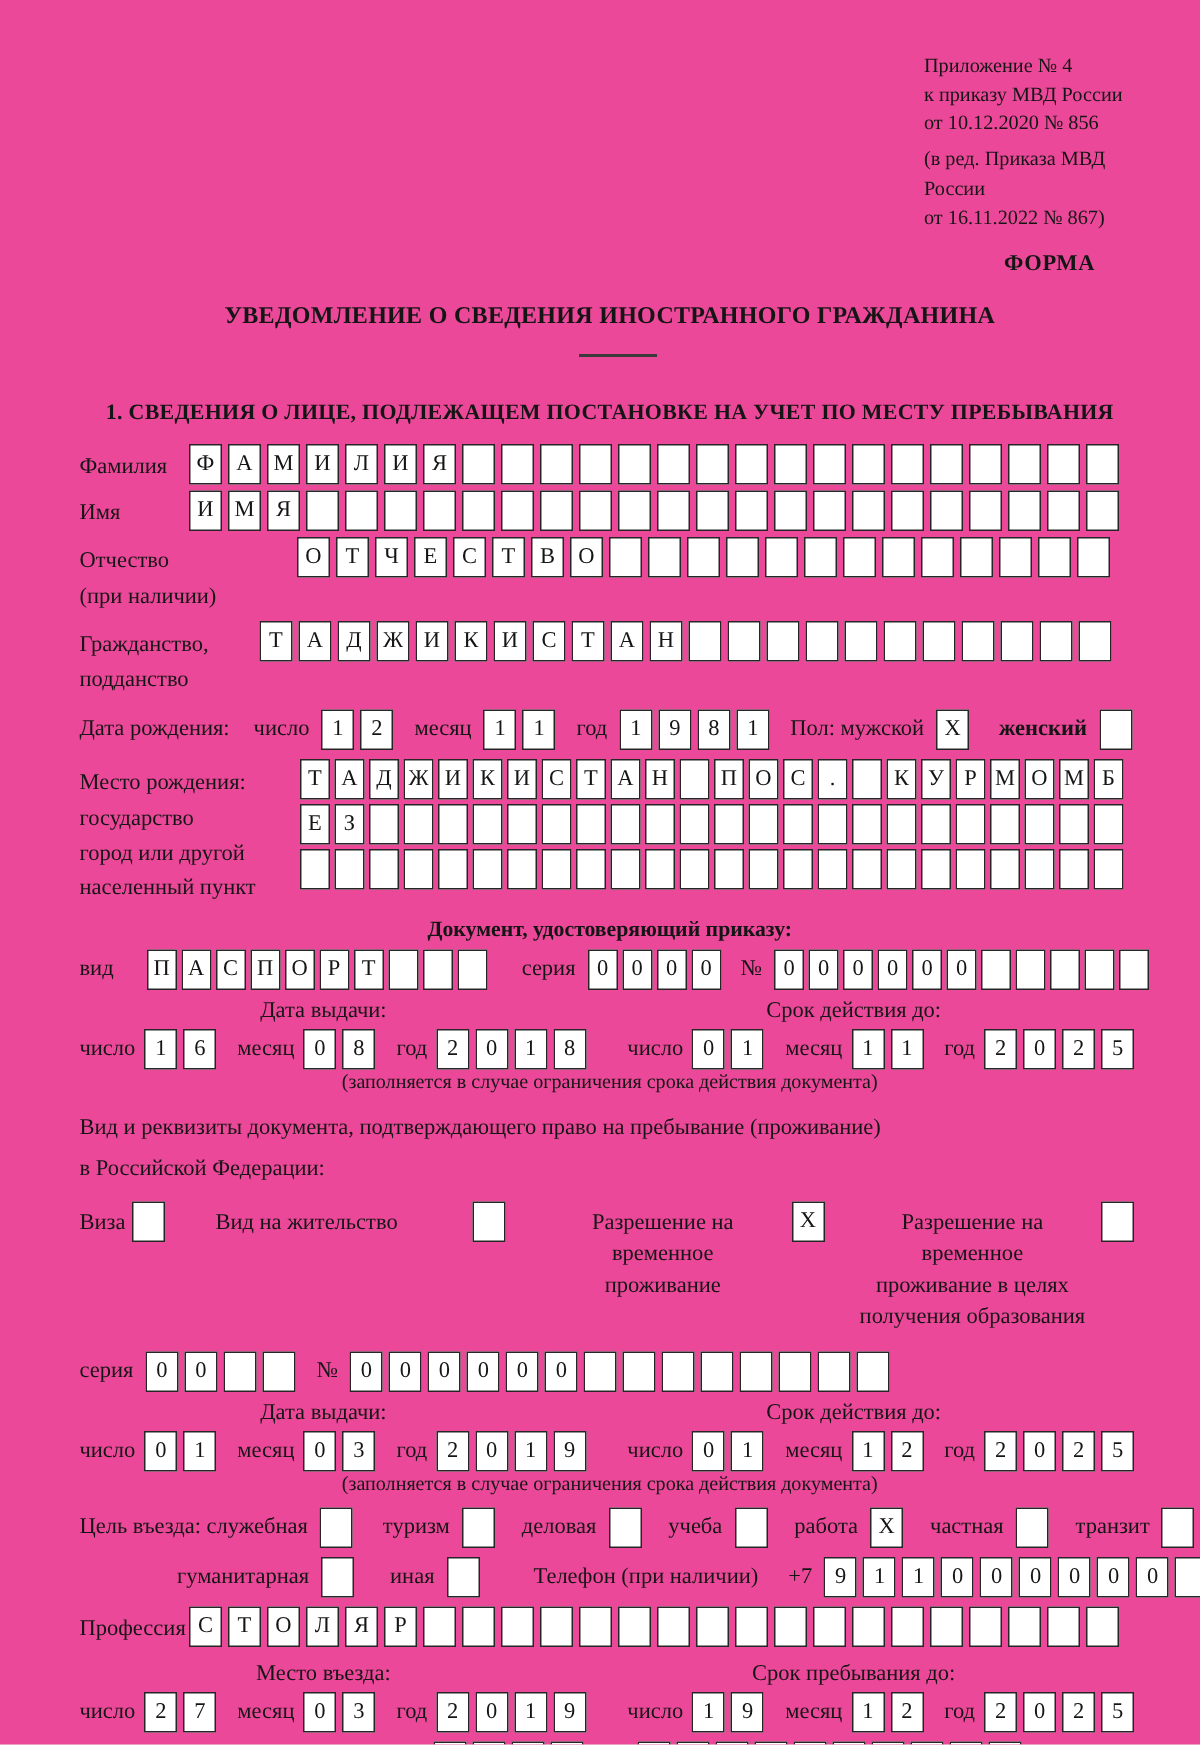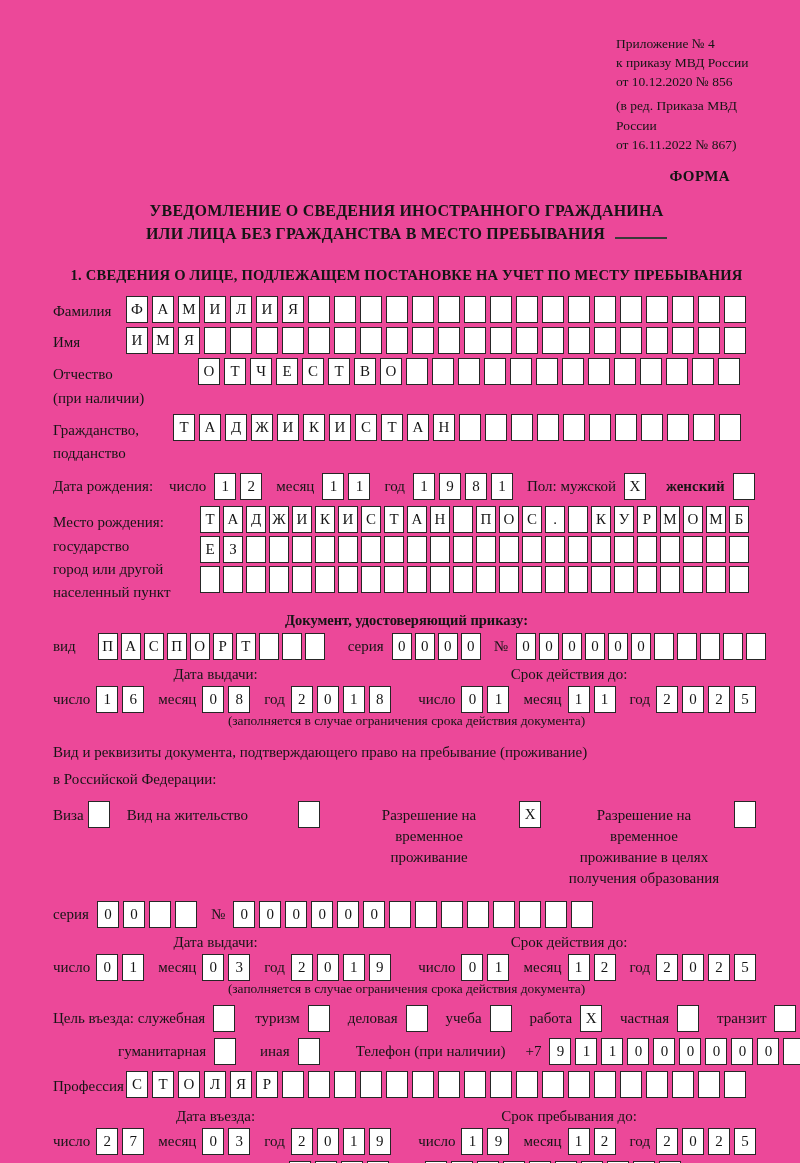--- a/index.html
+++ b/index.html
@@ -64,21 +64,21 @@
     <div>к приказу МВД России</div>
     <div>от 10.12.2020 № 856</div>
     <div class="annex-edit">(в ред. Приказа МВД России</div>
     <div>от 16.11.2022 № 867)</div>
   </div>
 
   <div class="forma">ФОРМА</div>
 
   <div class="title">
     <div>УВЕДОМЛЕНИЕ О СВЕДЕНИЯ ИНОСТРАННОГО ГРАЖДАНИНА</div>
-    <div><span>ИЛИ ЛИЦА БЕЗ ГРАЖДАНСТВА В МЕСТО ПРЕБЫВАНИЯ</span><span class="blank"></span></div>
+    <div><span class="blank"></span></div>
   </div>
 
   <div class="sec1">1. СВЕДЕНИЯ О ЛИЦЕ, ПОДЛЕЖАЩЕМ ПОСТАНОВКЕ НА УЧЕТ ПО МЕСТУ ПРЕБЫВАНИЯ</div>
 
   <div class="frow" style="margin-top:12px;">
     <div class="lbl w73">Фамилия</div>
     <div class="boxes">
         <span class="cell">Ф</span>
         <span class="cell">А</span>
         <span class="cell">М</span>
@@ -407,21 +407,21 @@
     <div>в Российской Федерации:</div>
   </div>
 
   <div class="opts">
     <div class="opt">
       <span class="txt">Виза</span>
       <span class="boxes" style="margin-left:4px;">
           <span class="cell"></span>
         </span>
     </div>
-    <div class="opt" style="margin-left:13px;gap:24px;">
+    <div class="opt" style="margin-left:30px;gap:24px;">
       <span class="txt">Вид на жительство</span>
       <span class="boxes" style="margin-left:26px;">
           <span class="cell"></span>
         </span>
     </div>
     <div class="opt" style="margin-left:24px;">
       <span class="txt c">
         <div>Разрешение на временное</div>
         <div>проживание</div>
       </span>
@@ -597,21 +597,21 @@
         <span class="cell"></span>
         <span class="cell"></span>
         <span class="cell"></span>
         <span class="cell"></span>
         <span class="cell"></span>
       </div>
   </div>
 
   <div class="dates" style="margin-top:10px;">
     <div class="dg dg-l">
-      <div class="dhead">Дата въезда:</div>
+      <div class="dhead">Место въезда:</div>
       <div class="dline">
         <span class="t">число</span>
         <span class="boxes">
             <span class="cell">2</span>
             <span class="cell">7</span>
           </span>
         <span class="t">месяц</span>
         <span class="boxes">
             <span class="cell">0</span>
             <span class="cell">3</span>

